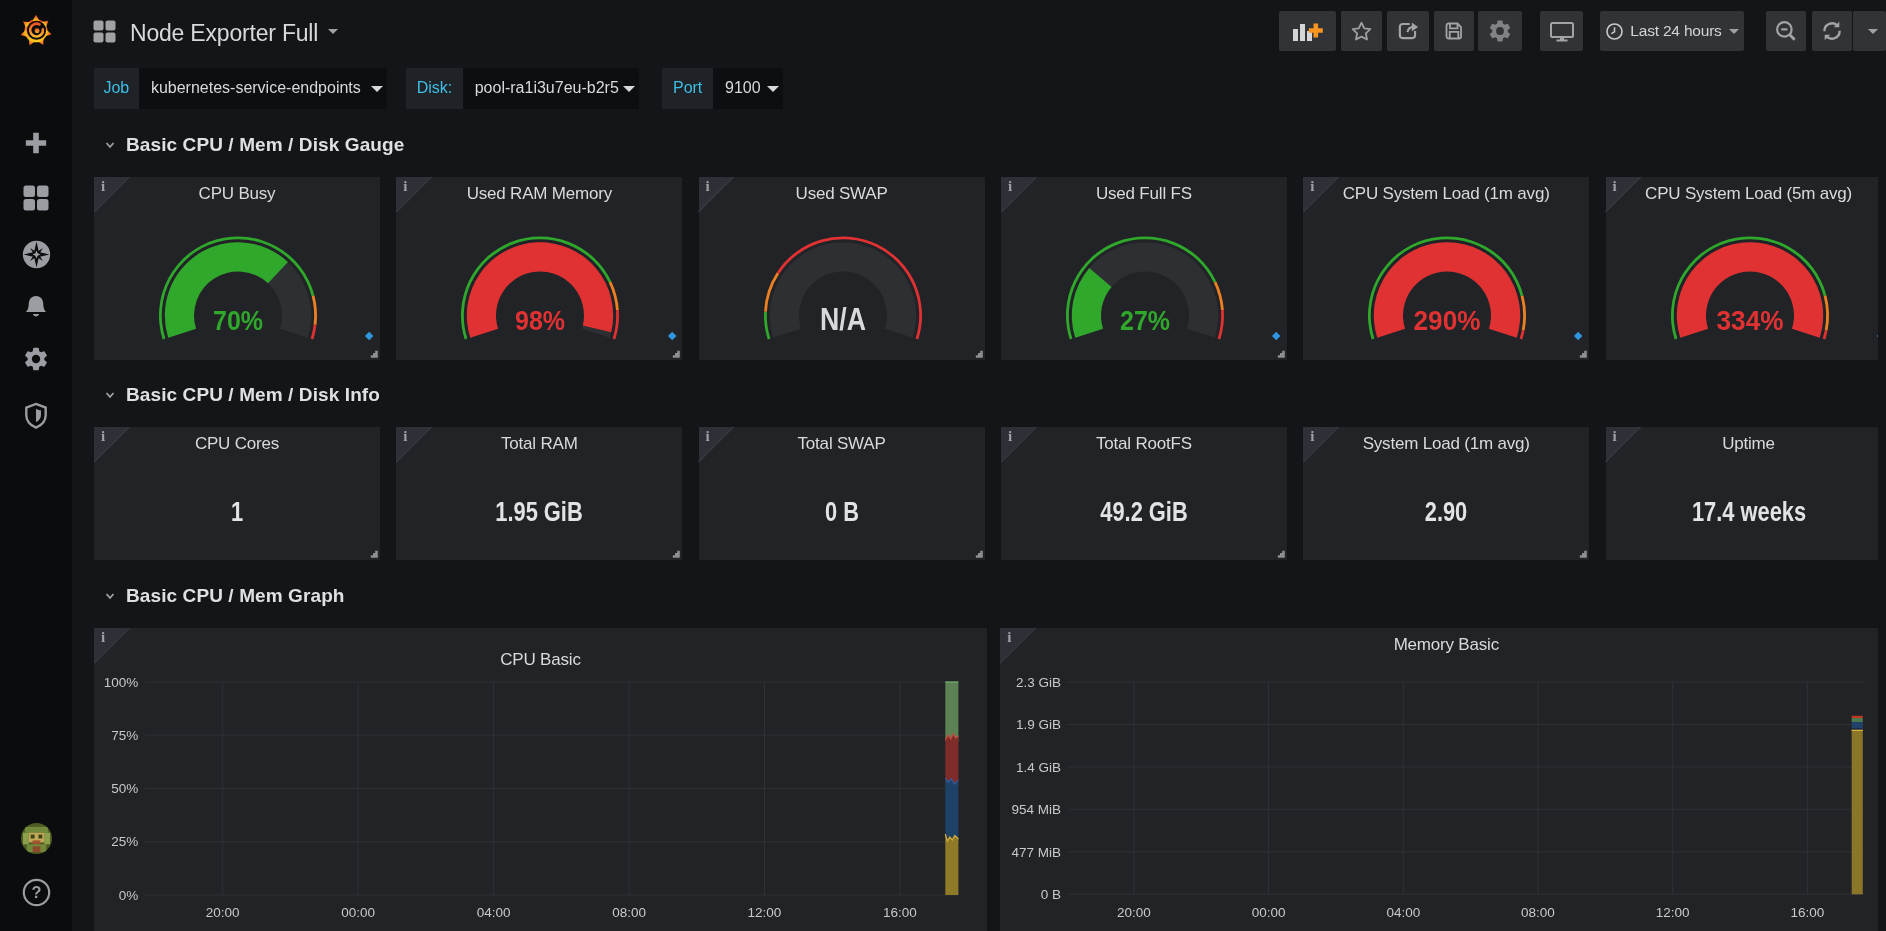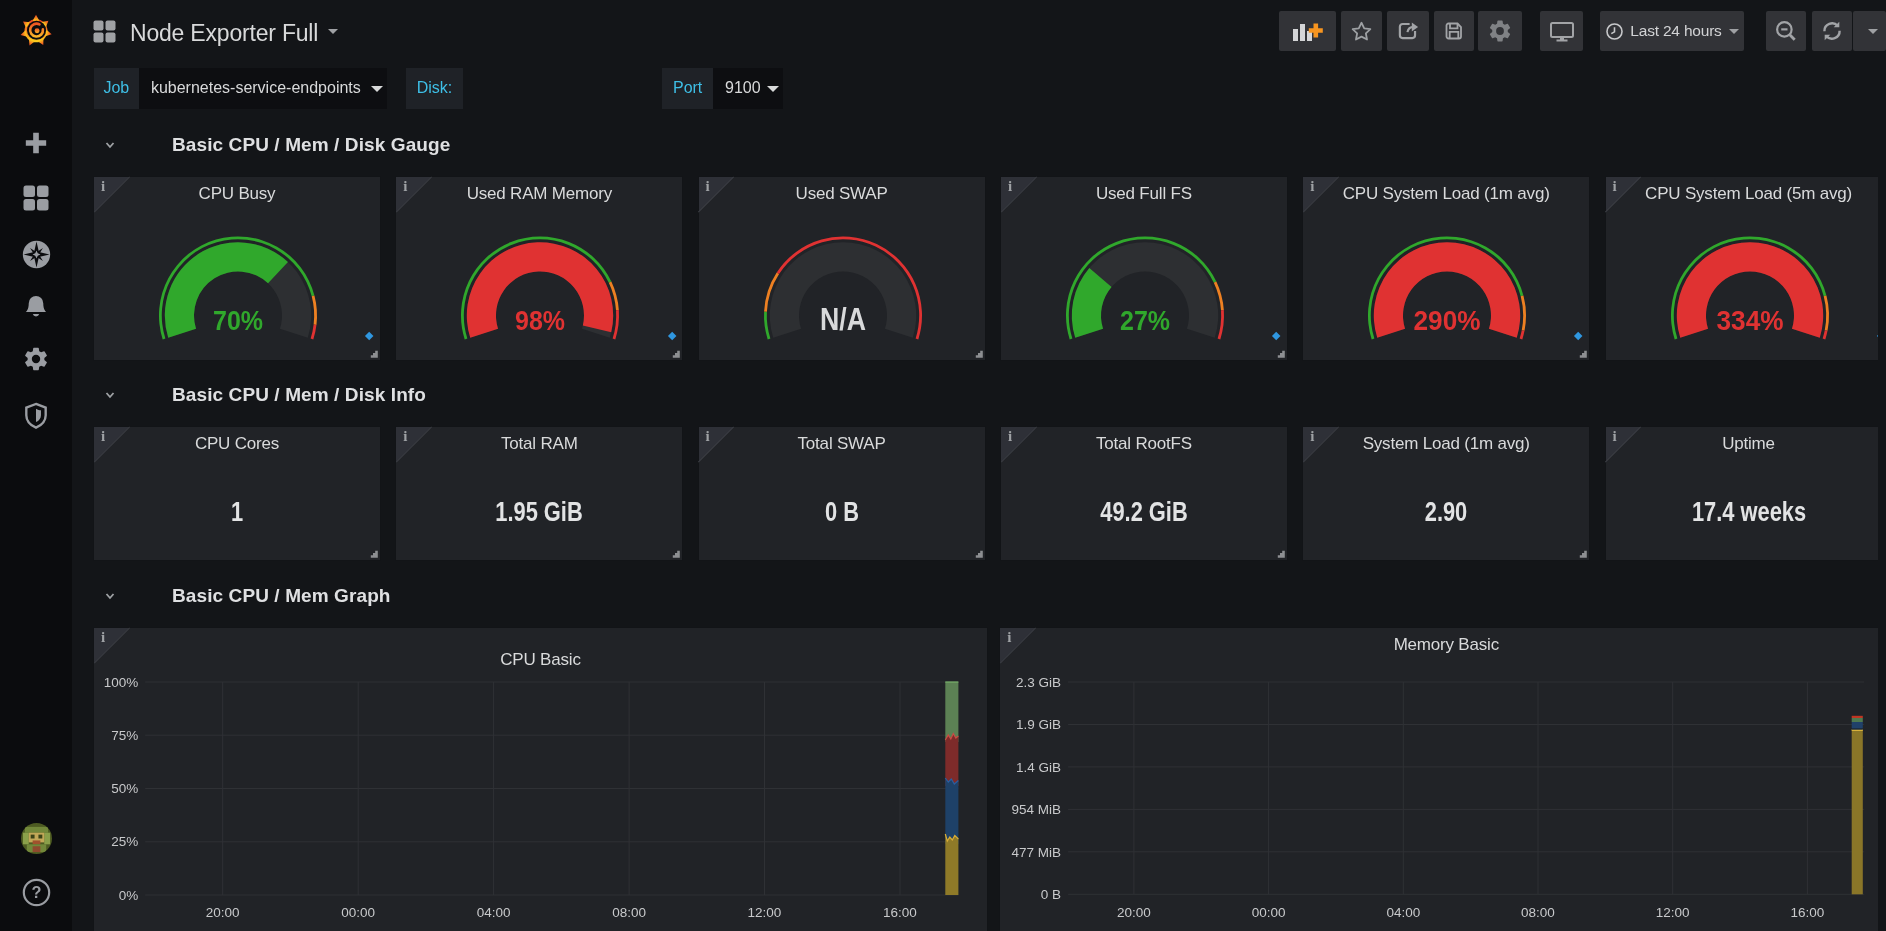--- a/index.html
+++ b/index.html
@@ -15,21 +15,21 @@
 .foldline { position:absolute; left:-7.3px; top:17px; width:50px; height:1.2px; background:#3a3c42;
   transform:rotate(-45deg); }
 .iinfo { position:absolute; left:7px; top:1px; font-family:"Liberation Serif", serif;
   font-weight:bold; font-size:15px; color:#9fa2a5; }
 .rsz { position:absolute; right:2px; bottom:2px; }
 .dia { position:absolute; width:6.4px; height:6.4px; background:#2f97e0; transform:rotate(45deg); }
 .statval { position:absolute; left:0; right:0; top:69px; text-align:center; font-size:28px;
   font-weight:bold; color:#e2e3e4; transform:scaleX(0.78); }
 .rowhdr { position:absolute; left:103px; height:23px; display:flex; align-items:center;
   font-size:19px; font-weight:bold; color:#dfe0e2; letter-spacing:-0.3px; }
-.rowhdr span { letter-spacing:0.1px;margin-left:46px; }
+.rowhdr span { letter-spacing:0.1px; }
 .chip { position:absolute; top:68px; height:40.6px; display:flex; }
 .chiplabel { background:#1f2227; color:#3ebfe6; font-size:16px; font-weight:500; height:100%;
   display:flex; align-items:center; justify-content:center; }
 .chipval { background:#0d0e11; color:#d8d9da; font-size:16px; font-weight:500; height:100%;
   display:flex; align-items:center; padding-left:12px; position:relative; }
 .cvcaret { position:absolute; right:4px; top:17.5px; width:0; height:0;
   border-left:6px solid transparent; border-right:6px solid transparent; border-top:6.5px solid #d8d9da; }
 .caret { display:inline-block; width:0; height:0; border-left:5px solid transparent;
   border-right:5px solid transparent; border-top:5.5px solid #9fa1a4; margin-left:7px; }
 .navbtn { position:absolute; top:11px; height:40px; background:#323337; border-radius:2px;
@@ -114,20 +114,21 @@
     <div class="navbtn" style="left:1853px;width:33px;">
       <span class="caret"></span>
     </div>
   <div id="dash">
     <div class="chip" style="left:93.8px">
         <div class="chiplabel" style="width:45.1px">Job</div>
         <div class="chipval" style="width:248.5px">kubernetes-service-endpoints<span class="cvcaret"></span></div>
       </div>
       <div class="chip" style="left:406.3px">
         <div class="chiplabel" style="width:56.4px">Disk:</div>
+        <div class="chipval" style="width:176.3px">pool-ra1i3u7eu-b2r5<span class="cvcaret"></span></div>
       </div>
       <div class="chip" style="left:662.3px">
         <div class="chiplabel" style="width:50.7px">Port</div>
         <div class="chipval" style="width:70.0px">9100<span class="cvcaret"></span></div>
       </div>
     <div class="rowhdr" style="top:133px">
         <svg width="14" height="14" style="margin:0 9px 0 0" viewBox="0 0 14 14">
           <polyline points="3.5,5 7,9 10.5,5" fill="none" stroke="#9fa2a5" stroke-width="1.8"></polyline>
         </svg>
         <span>Basic CPU / Mem / Disk Gauge</span>

